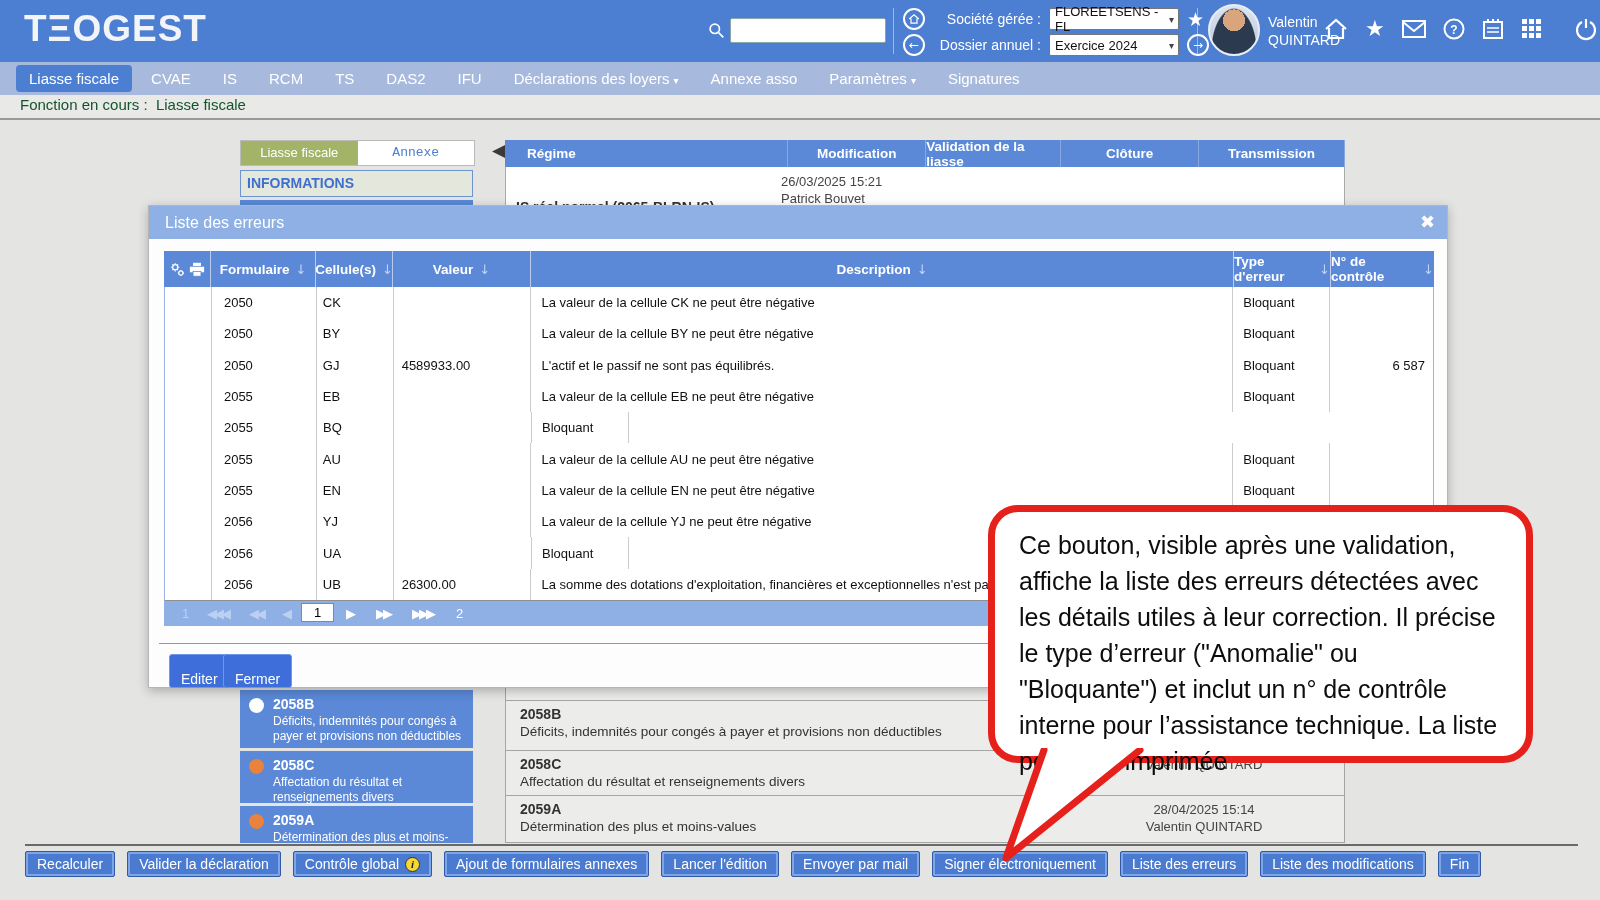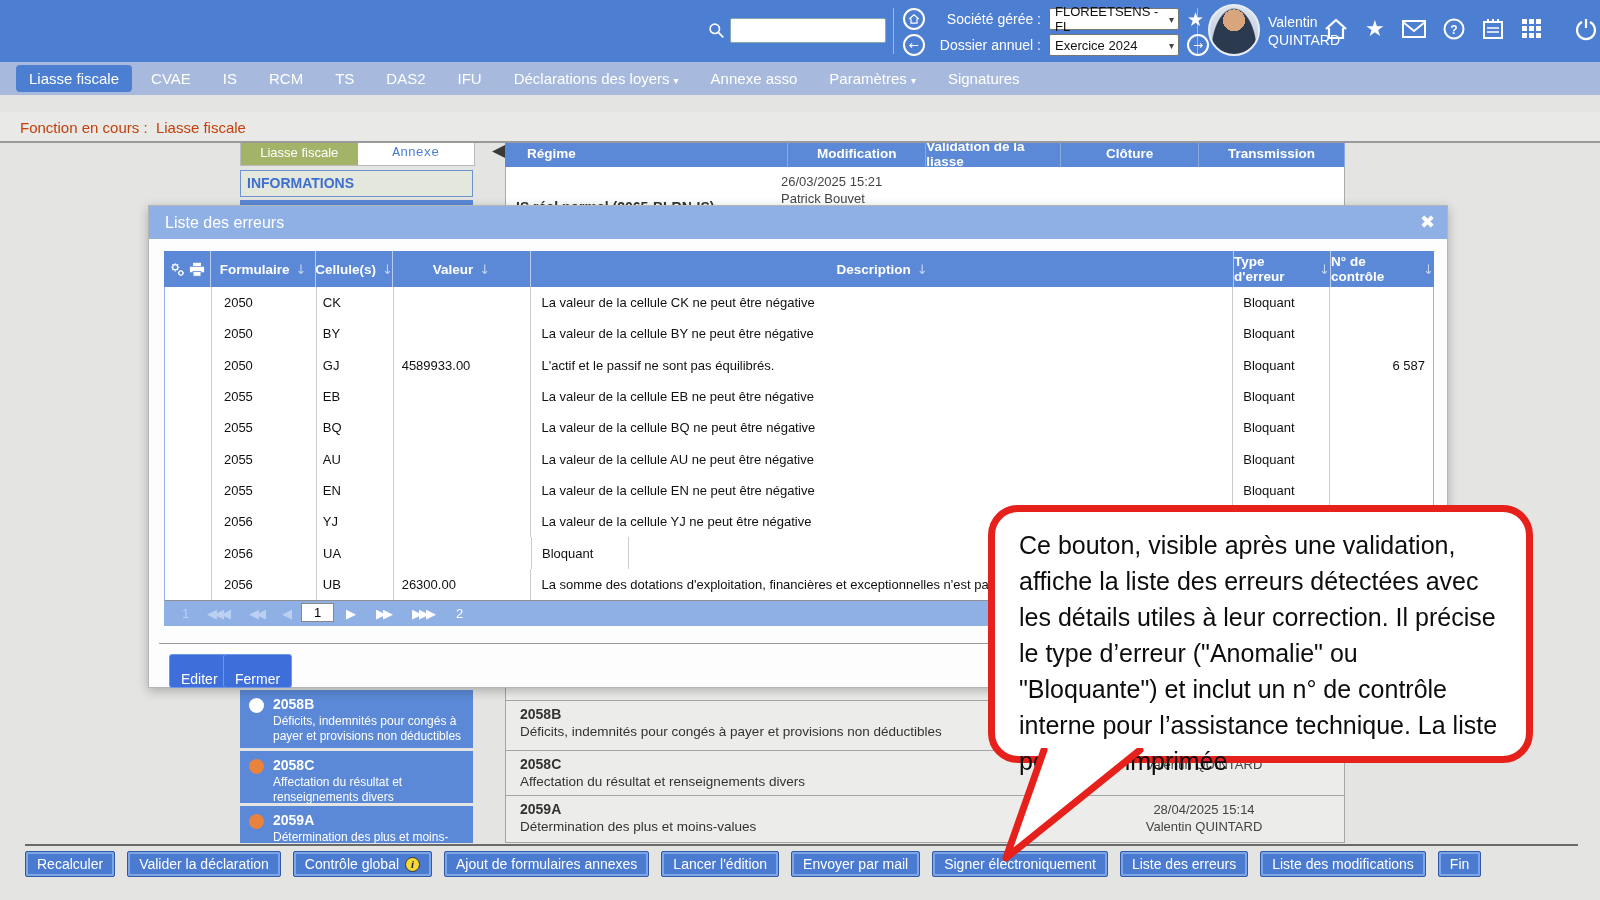--- a/index.html
+++ b/index.html
@@ -32,22 +32,22 @@
   .power-gap{margin-left:14px;}
 
   
   #navbar{position:absolute;left:0;top:62px;width:1600px;height:33px;background:#a7badd;z-index:5;
     display:flex;align-items:center;padding-left:16px;box-sizing:border-box;gap:0;}
   .nav-item{color:#fff;font-size:15px;padding:5px 13px;margin-right:6px;white-space:nowrap;cursor:pointer;}
   .nav-item.active{background:#4c7ed2;border-radius:4px;}
   .nav-caret{font-size:10px;margin-left:4px;}
 
   
-  #funcbar{position:absolute;left:0;top:112px;width:1600px;height:31px;background:#e9e9e7;
-    border-bottom:2px solid #9a9a9a;color:#c2410c;font-size:15px;line-height:31px;padding-left:20px;box-sizing:border-box;z-index:4;}
+  #funcbar{position:absolute;left:0;top:89px;width:1600px;height:31px;background:#e9e9e7;
+    border-bottom:2px solid #9a9a9a;color:#14532d;font-size:15px;line-height:31px;padding-left:20px;box-sizing:border-box;z-index:4;}
 
   
   .bg-tabs{position:absolute;left:240px;top:140px;width:233px;height:24px;display:flex;border:1px solid #bbb;background:#fff;z-index:1;}
   .bg-tab{flex:1;text-align:center;font-size:13px;line-height:24px;cursor:pointer;}
   .bg-tab.green{background:#a3b468;color:#fff;}
   .bg-tab.plain{background:#fff;color:#4c7ed2;font-family:Liberation Mono, monospace;}
   .bg-collapse{position:absolute;left:492px;top:140px;color:#3a3a3a;font-size:17px;z-index:1;}
   .bg-info{position:absolute;left:240px;top:170px;width:233px;height:27px;background:#e4e7db;border:1px solid #6d94cf;
     box-sizing:border-box;color:#3f6fce;font-weight:bold;font-size:14px;line-height:25px;padding-left:6px;z-index:1;}
   .bg-sliver{position:absolute;left:240px;top:200px;width:233px;height:30px;background:#5b89d7;z-index:1;}
@@ -119,20 +119,21 @@
     box-shadow:inset 0 0 0 2px #7ea6e6;border-radius:2px;padding:0 11px;display:flex;align-items:center;gap:6px;
     cursor:pointer;white-space:nowrap;font-family:"Liberation Sans",sans-serif;}
   .info-dot{width:15px;height:15px;border-radius:50%;background:#f5d836;border:1px solid #333;color:#222;
     font-family:"Liberation Serif",serif;font-style:italic;font-weight:bold;font-size:11px;
     display:flex;align-items:center;justify-content:center;box-sizing:border-box;}
 </style>
 </head>
 <body>
 
 <div id="header">
+  <div class="logo">TΞOGEST</div>
   <div class="search-wrap">
     <svg width="17" height="17" viewBox="0 0 20 20">
       <circle cx="8" cy="8" r="5.5" fill="none" stroke="#fff" stroke-width="2"></circle>
       <line x1="12.5" y1="12.5" x2="18" y2="18" stroke="#fff" stroke-width="2"></line>
     </svg>
     <input class="search-input" value="" style="">
   </div>
   <div class="hdr-sep" style="left:893px;"></div>
   <div class="ctx">
     <div class="ctx-row">
@@ -385,21 +386,20 @@
           <div class="m-td c3"></div>
           <div class="m-td c4">La valeur de la cellule EB ne peut être négative</div>
           <div class="m-td c5">Bloquant</div>
           <div class="m-td c6"></div>
         </div>
         <div class="mrow">
           <div class="m-td c0"></div>
           <div class="m-td c1">2055</div>
           <div class="m-td c2">BQ</div>
           <div class="m-td c3"></div>
-          <div class="m-td c4">La valeur de la cellule BQ ne peut être négative</div>
           <div class="m-td c5">Bloquant</div>
           <div class="m-td c6"></div>
         </div>
         <div class="mrow">
           <div class="m-td c0"></div>
           <div class="m-td c1">2055</div>
           <div class="m-td c2">AU</div>
           <div class="m-td c3"></div>
           <div class="m-td c4">La valeur de la cellule AU ne peut être négative</div>
           <div class="m-td c5">Bloquant</div>

